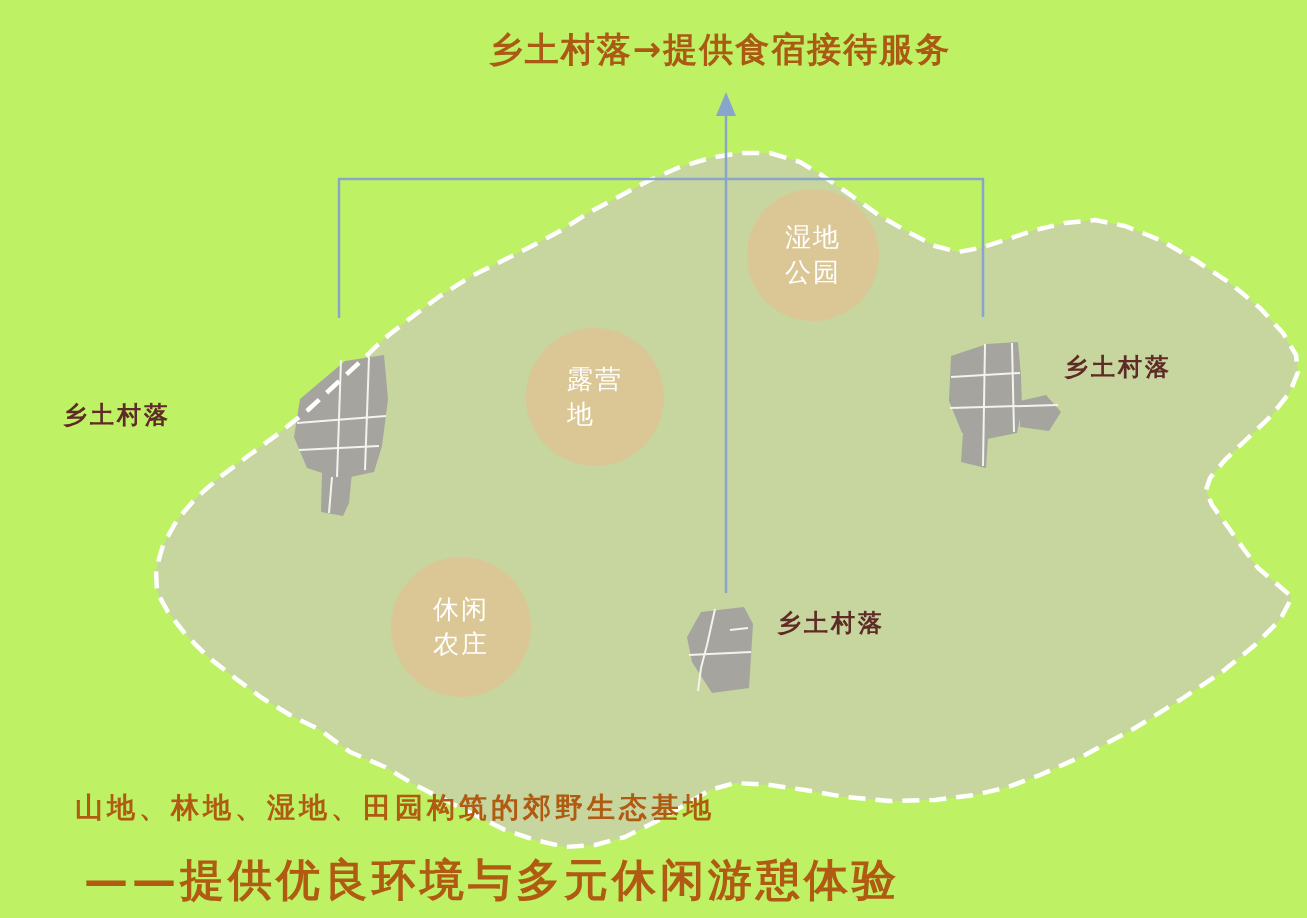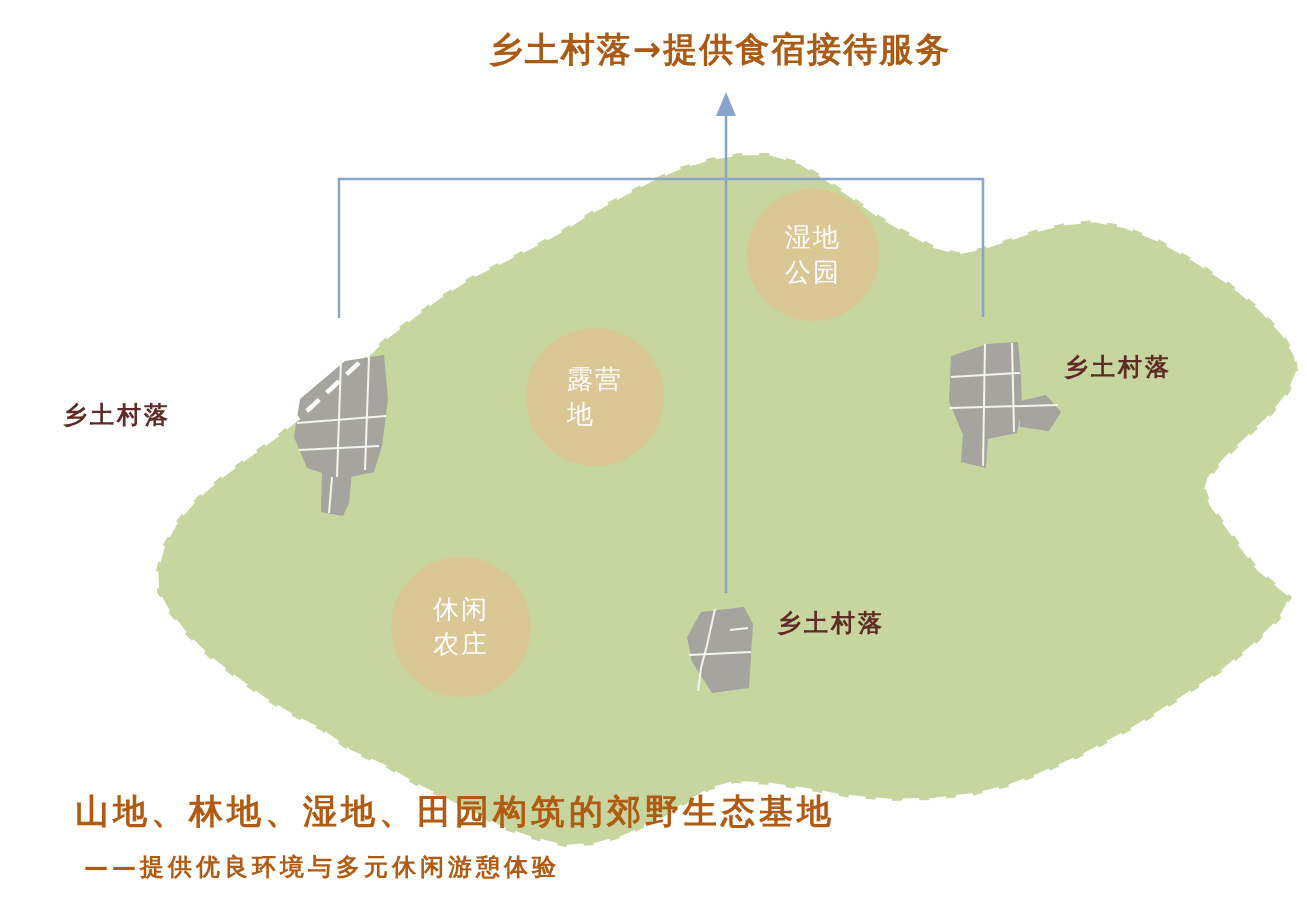--- a/index.html
+++ b/index.html
@@ -1,39 +1,39 @@
 <!DOCTYPE html>
 <html><head>
 <meta charset="utf-8">
 <style>
   html,body{margin:0;padding:0;background:#000;}
   .stage{
     position:relative;
     width:1307px;height:918px;
-    background:#ffffff;
+    background:#bef264;
     overflow:hidden;
     font-family:"DejaVu Sans","Liberation Sans",sans-serif;
   }
   .stage svg{position:absolute;left:0;top:0;}
   .txt{position:absolute;white-space:nowrap;}
   .title{
     left:330px;top:27px;width:780px;
     text-align:center;
     font-size:34px;font-weight:bold;letter-spacing:2px;
     color:#ab5a14;
   }
   .caption1{
     left:75px;top:789px;
-    font-size:34px;font-weight:bold;letter-spacing:4px;
+    font-size:28px;font-weight:bold;letter-spacing:4px;
     color:#b05a12;
     z-index:3;
   }
   .caption2{
     left:84px;top:851px;
-    font-size:24px;font-weight:bold;letter-spacing:4px;
+    font-size:44px;font-weight:bold;letter-spacing:4px;
     color:#b05a12;
     z-index:3;
   }
   .vlabel{
     font-size:24px;font-weight:bold;letter-spacing:3px;
     color:#5e2b26;
     z-index:3;
   }
   .vlabel.left{left:63px;top:399px;}
   .vlabel.topright{left:1064px;top:351px;}

